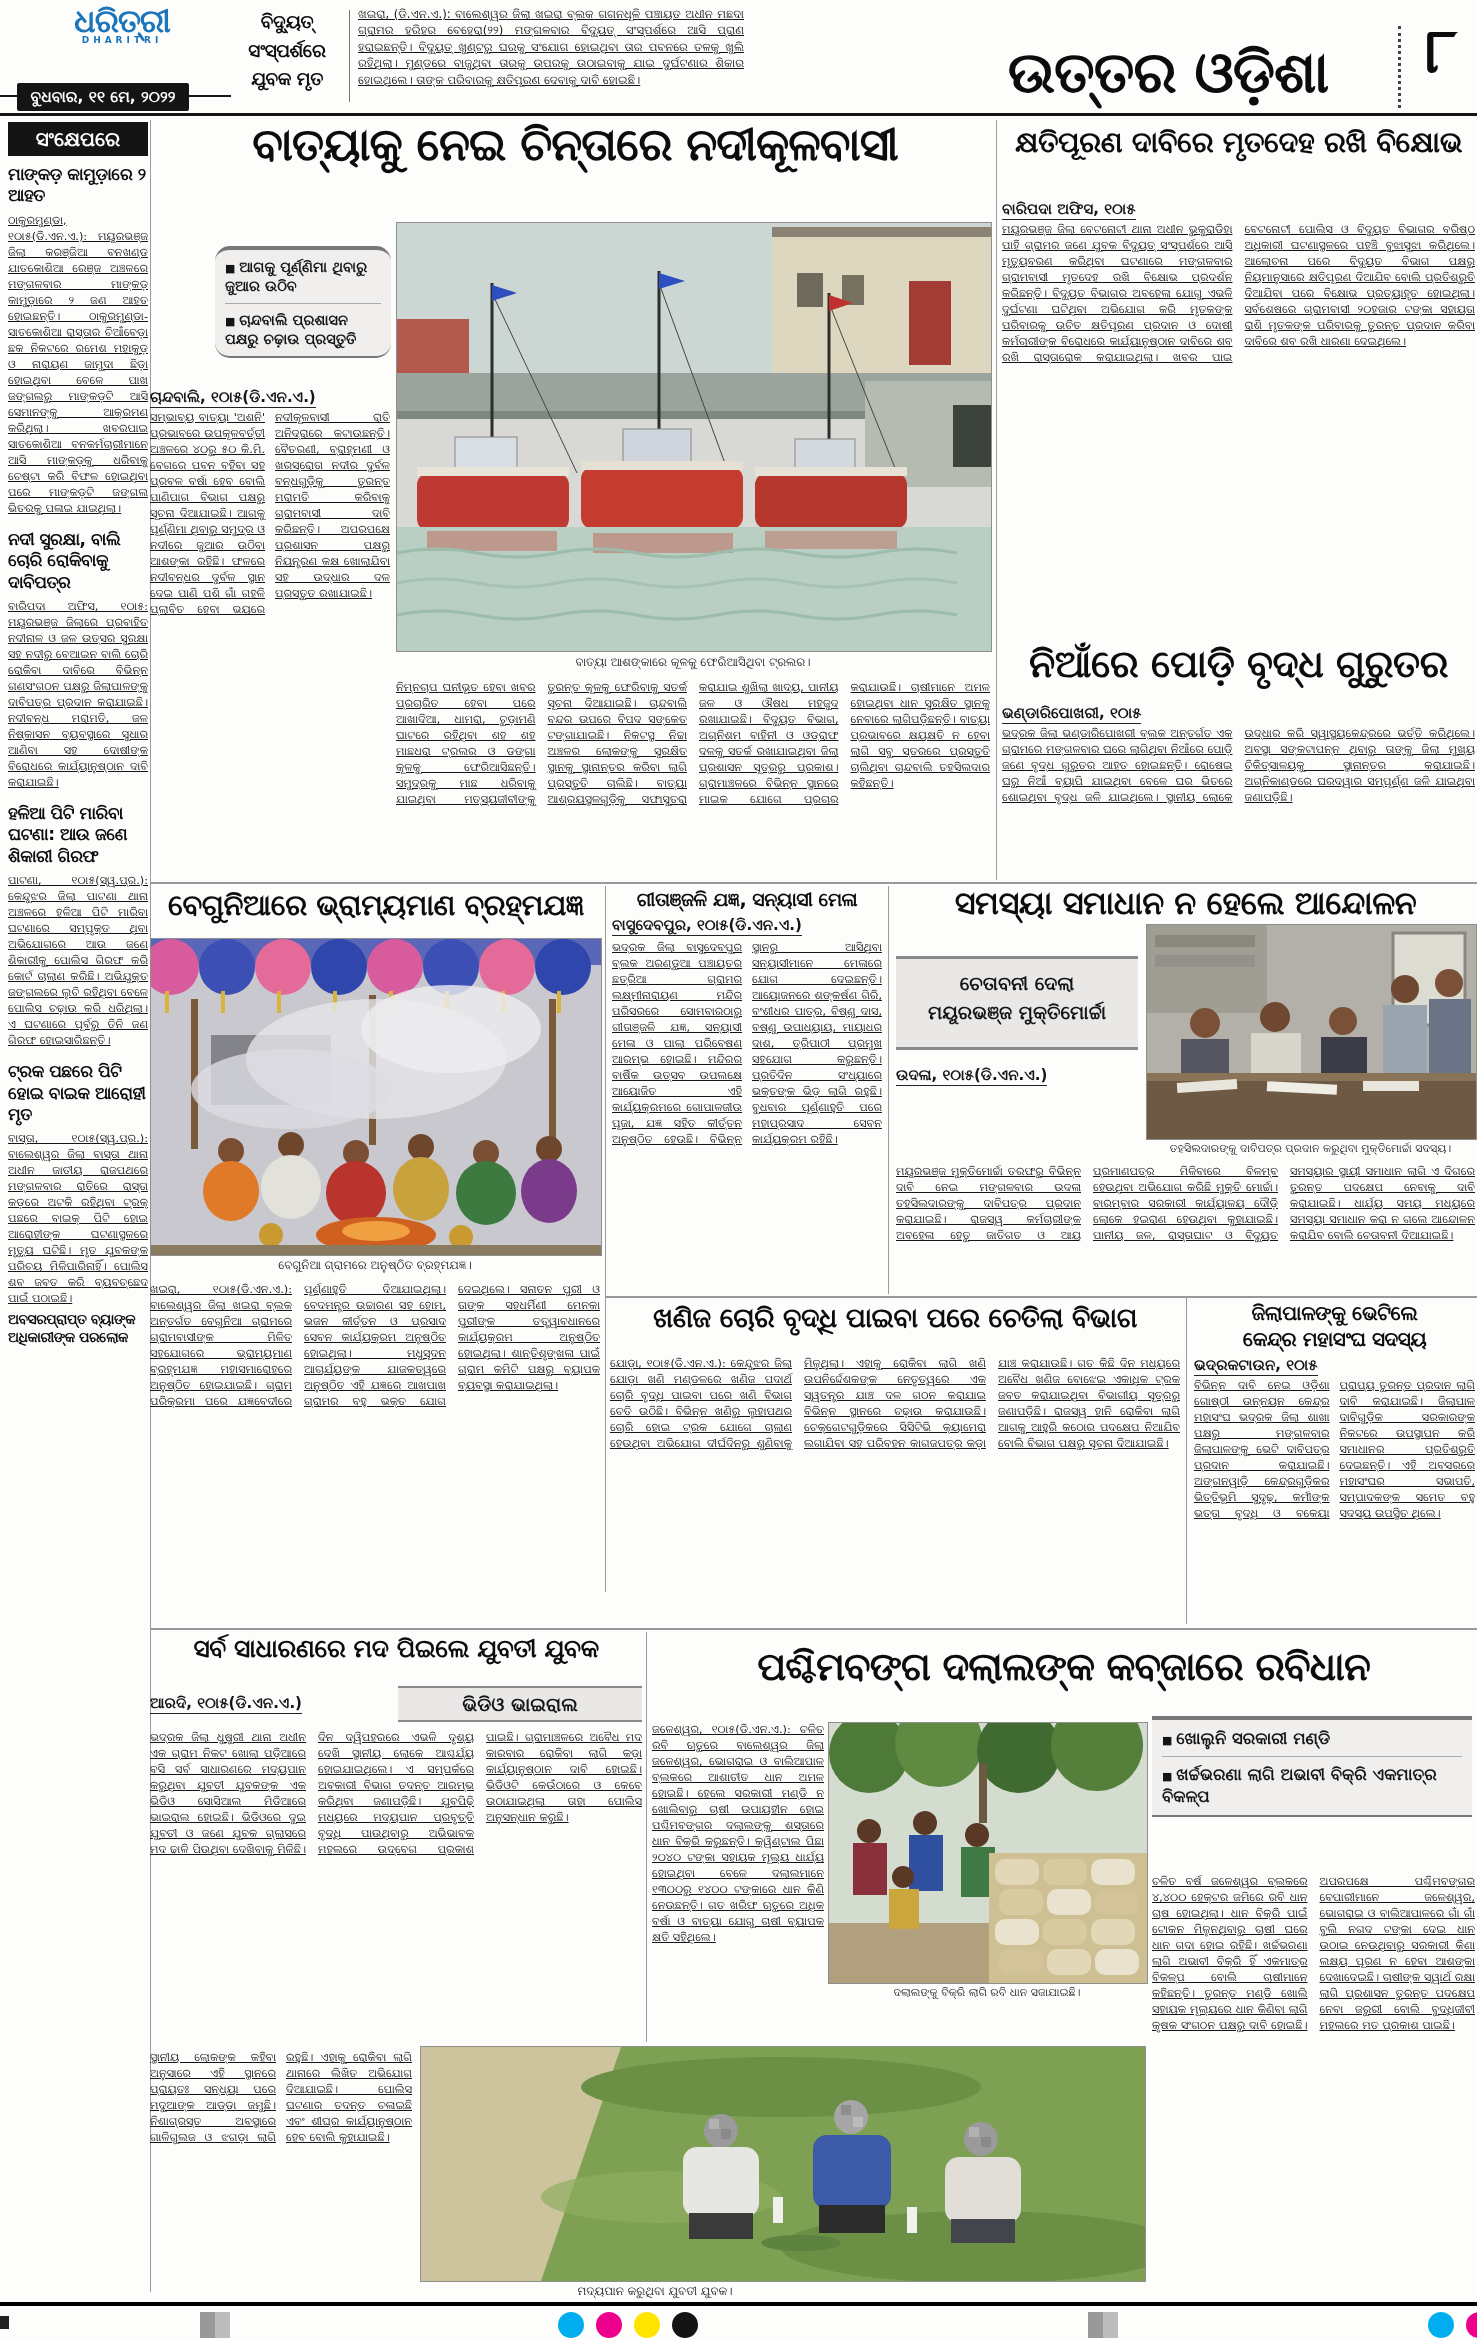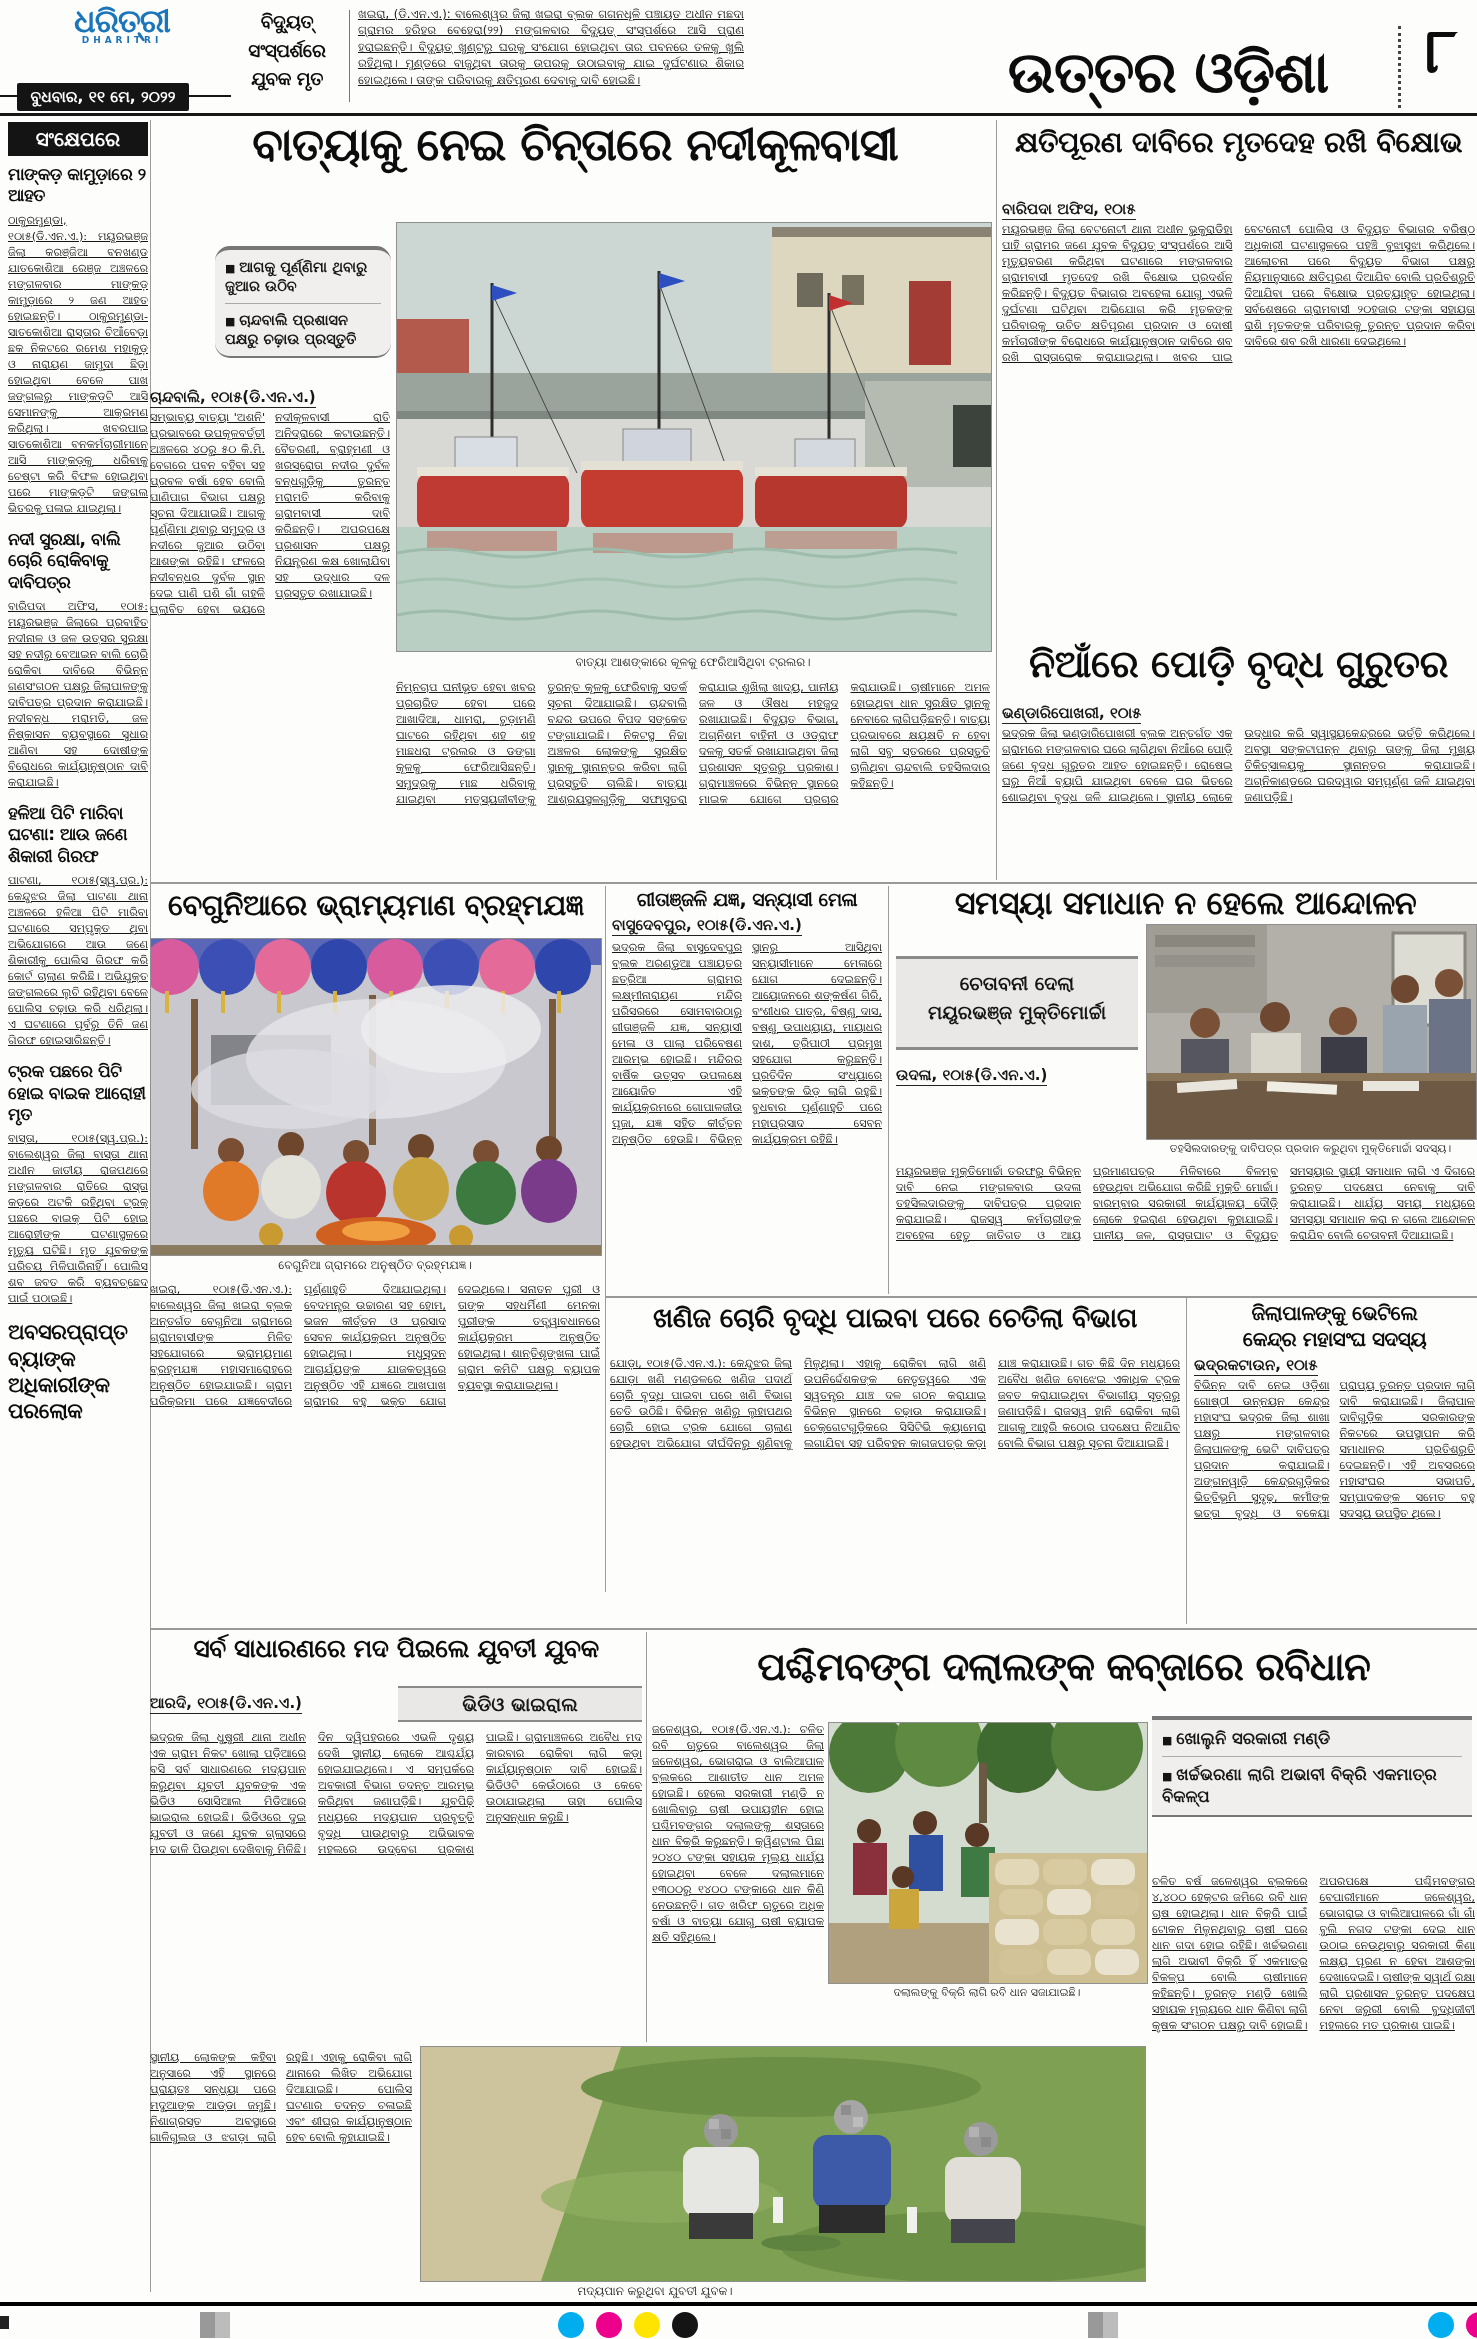--- a/index.html
+++ b/index.html
@@ -65,21 +65,21 @@
   </div>
   <div>
     <div class="headline" style="font-size:17px;line-height:1.25;margin:12px 0 6px;">ହଳିଆ ପିଟି ମାରିବା ଘଟଣା: ଆଉ ଜଣେ ଶିକାରୀ ଗିରଫ</div>
     <div class="body-text">ପାଟଣା, ୧୦ା୫(ସ୍ୱ.ପ୍ର.): କେନ୍ଦୁଝର ଜିଲା ପାଟଣା ଥାନା ଅଞ୍ଚଳରେ ହଳିଆ ପିଟି ମାରିବା ଘଟଣାରେ ସମ୍ପୃକ୍ତ ଥିବା ଅଭିଯୋଗରେ ଆଉ ଜଣେ ଶିକାରୀକୁ ପୋଲିସ ଗିରଫ କରି କୋର୍ଟ ଚାଲାଣ କରିଛି। ଅଭିଯୁକ୍ତ ଜଙ୍ଗଲରେ ଲୁଚି ରହିଥିବା ବେଳେ ପୋଲିସ ଚଢ଼ାଉ କରି ଧରିଥିଲା। ଏ ଘଟଣାରେ ପୂର୍ବରୁ ତିନି ଜଣ ଗିରଫ ହୋଇସାରିଛନ୍ତି।</div>
   </div>
   <div>
     <div class="headline" style="font-size:17px;line-height:1.25;margin:12px 0 6px;">ଟ୍ରକ ପଛରେ ପିଟି ହୋଇ ବାଇକ ଆରୋହୀ ମୃତ</div>
     <div class="body-text">ବାସ୍ତା, ୧୦ା୫(ସ୍ୱ.ପ୍ର.): ବାଲେଶ୍ୱର ଜିଲା ବାସ୍ତା ଥାନା ଅଧୀନ ଜାତୀୟ ରାଜପଥରେ ମଙ୍ଗଳବାର ରାତିରେ ରାସ୍ତା କଡ଼ରେ ଅଟକି ରହିଥିବା ଟ୍ରକ୍ ପଛରେ ବାଇକ୍ ପିଟି ହୋଇ ଆରୋହୀଙ୍କ ଘଟଣାସ୍ଥଳରେ ମୃତ୍ୟୁ ଘଟିଛି। ମୃତ ଯୁବକଙ୍କ ପରିଚୟ ମିଳିପାରିନାହିଁ। ପୋଲିସ ଶବ ଜବତ କରି ବ୍ୟବଚ୍ଛେଦ ପାଇଁ ପଠାଇଛି।</div>
   </div>
   <div>
-    <div class="headline" style="font-size:21px;line-height:1.25;margin:12px 0 6px;">ଅବସରପ୍ରାପ୍ତ ବ୍ୟାଙ୍କ ଅଧିକାରୀଙ୍କ ପରଲୋକ</div>
+    <div class="headline" style="font-size:14px;line-height:1.25;margin:4px 0 6px;">ଅବସରପ୍ରାପ୍ତ ବ୍ୟାଙ୍କ ଅଧିକାରୀଙ୍କ ପରଲୋକ</div>
   </div>
 </div>
 <div class="abs rule-v" style="left:150px;top:120px;height:2172px;"></div>
 
 <div class="abs ctr headline" style="left:156px;top:118px;width:838px;font-size:45px;letter-spacing:-1px;">ବାତ୍ୟାକୁ ନେଇ ଚିନ୍ତାରେ ନଦୀକୂଳବାସୀ</div>
 
 <div class="abs kicker" style="left:215px;top:246px;width:156px;border-radius:15px;">
   <div class="item sqb">ଆଗକୁ ପୂର୍ଣ୍ଣିମା ଥିବାରୁ ଜୁଆର ଉଠିବ</div>
   <div class="item sqb">ଚାନ୍ଦବାଲି ପ୍ରଶାସନ ପକ୍ଷରୁ ଚଢ଼ାଉ ପ୍ରସ୍ତୁତି</div>
 </div>

